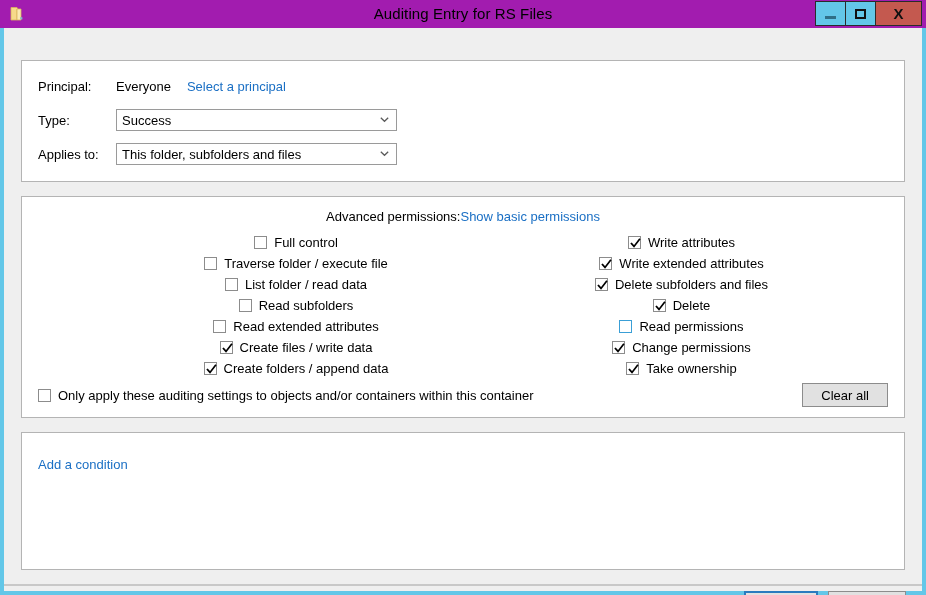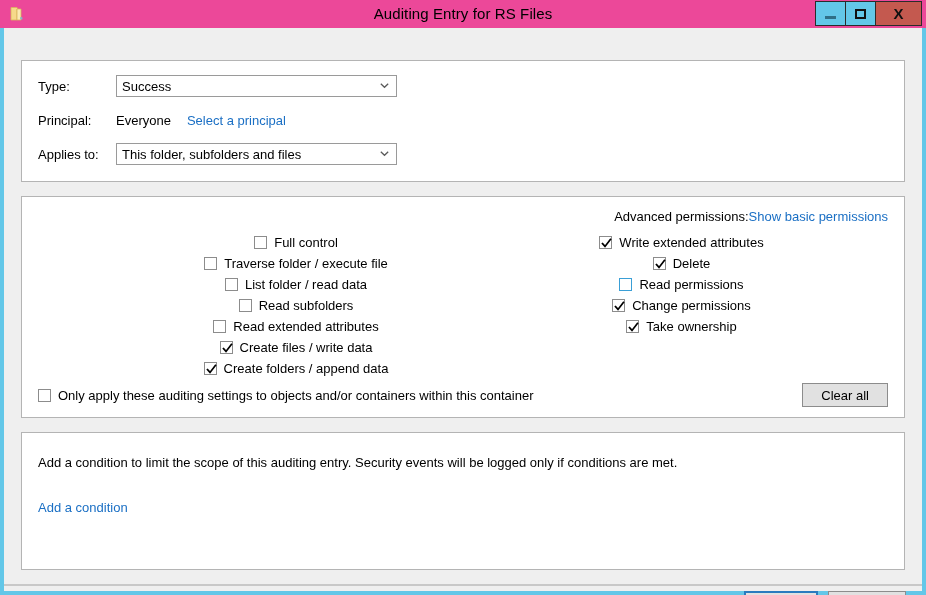--- a/index.html
+++ b/index.html
@@ -19,21 +19,21 @@
     background: #63c7e8;
     display: flex;
     flex-direction: column;
   }
 
   
   .titlebar {
     height: 28px;
     position: relative;
     flex: 0 0 auto;
-    background: #ec4899;
+    background: #a21caf;
   }
   .title-icon {
     position: absolute;
     left: 8px; top: 5px;
     width: 18px; height: 18px;
   }
   .title-text {
     position: absolute;
     left: 0; right: 0; top: 5px;
     text-align: center;
@@ -150,21 +150,21 @@
   .combo .chev svg { display: block; }
 
   
   .panel-perms {
     left: 17px; top: 168px;
     width: 884px; height: 222px;
     padding: 12px 16px 0 16px;
   }
   .perms-head {
     display: flex;
-    justify-content: flex-end;
+    justify-content: center;
     align-items: flex-start;
     margin-bottom: 8px;
   }
   .perms-title {
     font-size: 13px;
     color: #000;
   }
   .perm-cols {
     display: flex;
     padding-left: 68px;
@@ -272,34 +272,34 @@
           <span></span>
         </div>
       <div class="winbtn close">X</div>
     </div>
   </div>
 
   <div class="client">
 
     <div class="panel panel-principal">
       <div class="row">
+        <span class="row-label">Principal:</span>
+        <span class="principal-value">Everyone</span>
+        <span class="link">Select a principal</span>
+      </div>
+      <div class="row">
         <span class="row-label">Type:</span>
         <div class="combo">
           <span>Success</span>
           <span class="chev">
             <svg width="9" height="6" viewBox="0 0 9 6">
                 <path d="M0.8 1 L4.5 4.6 L8.2 1" fill="none" stroke="#5a5a5a" stroke-width="1.2"></path>
               </svg>
           </span>
         </div>
-      </div>
-      <div class="row">
-        <span class="row-label">Principal:</span>
-        <span class="principal-value">Everyone</span>
-        <span class="link">Select a principal</span>
       </div>
       <div class="row">
         <span class="row-label">Applies to:</span>
         <div class="combo">
           <span>This folder, subfolders and files</span>
           <span class="chev">
             <svg width="9" height="6" viewBox="0 0 9 6">
                 <path d="M0.8 1 L4.5 4.6 L8.2 1" fill="none" stroke="#5a5a5a" stroke-width="1.2"></path>
               </svg>
           </span>
@@ -351,21 +351,37 @@
               <span class="cblabel">Create folders / append data</span>
             </div>
           </div>
         <div class="perm-col right" id="perm-col-right">
             <div class="cbrow">
               <span class="cbox">
                 <span class="tick"><svg width="11" height="13" viewBox="0 0 11 13">
                     <path d="M1.5 6.6 L4 9.4 L9.4 2.4" fill="none" stroke="#000" stroke-width="1.7" stroke-linecap="square"></path>
                   </svg></span>
               </span>
+              <span class="cblabel">Write attributes</span>
+            </div>
+            <div class="cbrow">
+              <span class="cbox">
+                <span class="tick"><svg width="11" height="13" viewBox="0 0 11 13">
+                    <path d="M1.5 6.6 L4 9.4 L9.4 2.4" fill="none" stroke="#000" stroke-width="1.7" stroke-linecap="square"></path>
+                  </svg></span>
+              </span>
               <span class="cblabel">Write extended attributes</span>
+            </div>
+            <div class="cbrow">
+              <span class="cbox">
+                <span class="tick"><svg width="11" height="13" viewBox="0 0 11 13">
+                    <path d="M1.5 6.6 L4 9.4 L9.4 2.4" fill="none" stroke="#000" stroke-width="1.7" stroke-linecap="square"></path>
+                  </svg></span>
+              </span>
+              <span class="cblabel">Delete subfolders and files</span>
             </div>
             <div class="cbrow">
               <span class="cbox">
                 <span class="tick"><svg width="11" height="13" viewBox="0 0 11 13">
                     <path d="M1.5 6.6 L4 9.4 L9.4 2.4" fill="none" stroke="#000" stroke-width="1.7" stroke-linecap="square"></path>
                   </svg></span>
               </span>
               <span class="cblabel">Delete</span>
             </div>
             <div class="cbrow">
@@ -393,21 +409,20 @@
       <div class="perms-footer">
         <div class="cbrow">
           <span class="cbox" id="only-apply-box"></span>
           <span class="cblabel">Only apply these auditing settings to objects and/or containers within this container</span>
         </div>
         <button class="btn">Clear all</button>
       </div>
     </div>
 
     <div class="panel panel-cond">
-      <div class="cond-text">Add a condition to limit the scope of this auditing entry. Security events will be logged only if conditions are met.</div>
       <span class="link">Add a condition</span>
     </div>
 
     <div class="footer-sep"></div>
     <div class="footer">
       <button class="btn default">OK</button>
       <button class="btn">Cancel</button>
     </div>
 
   </div>

